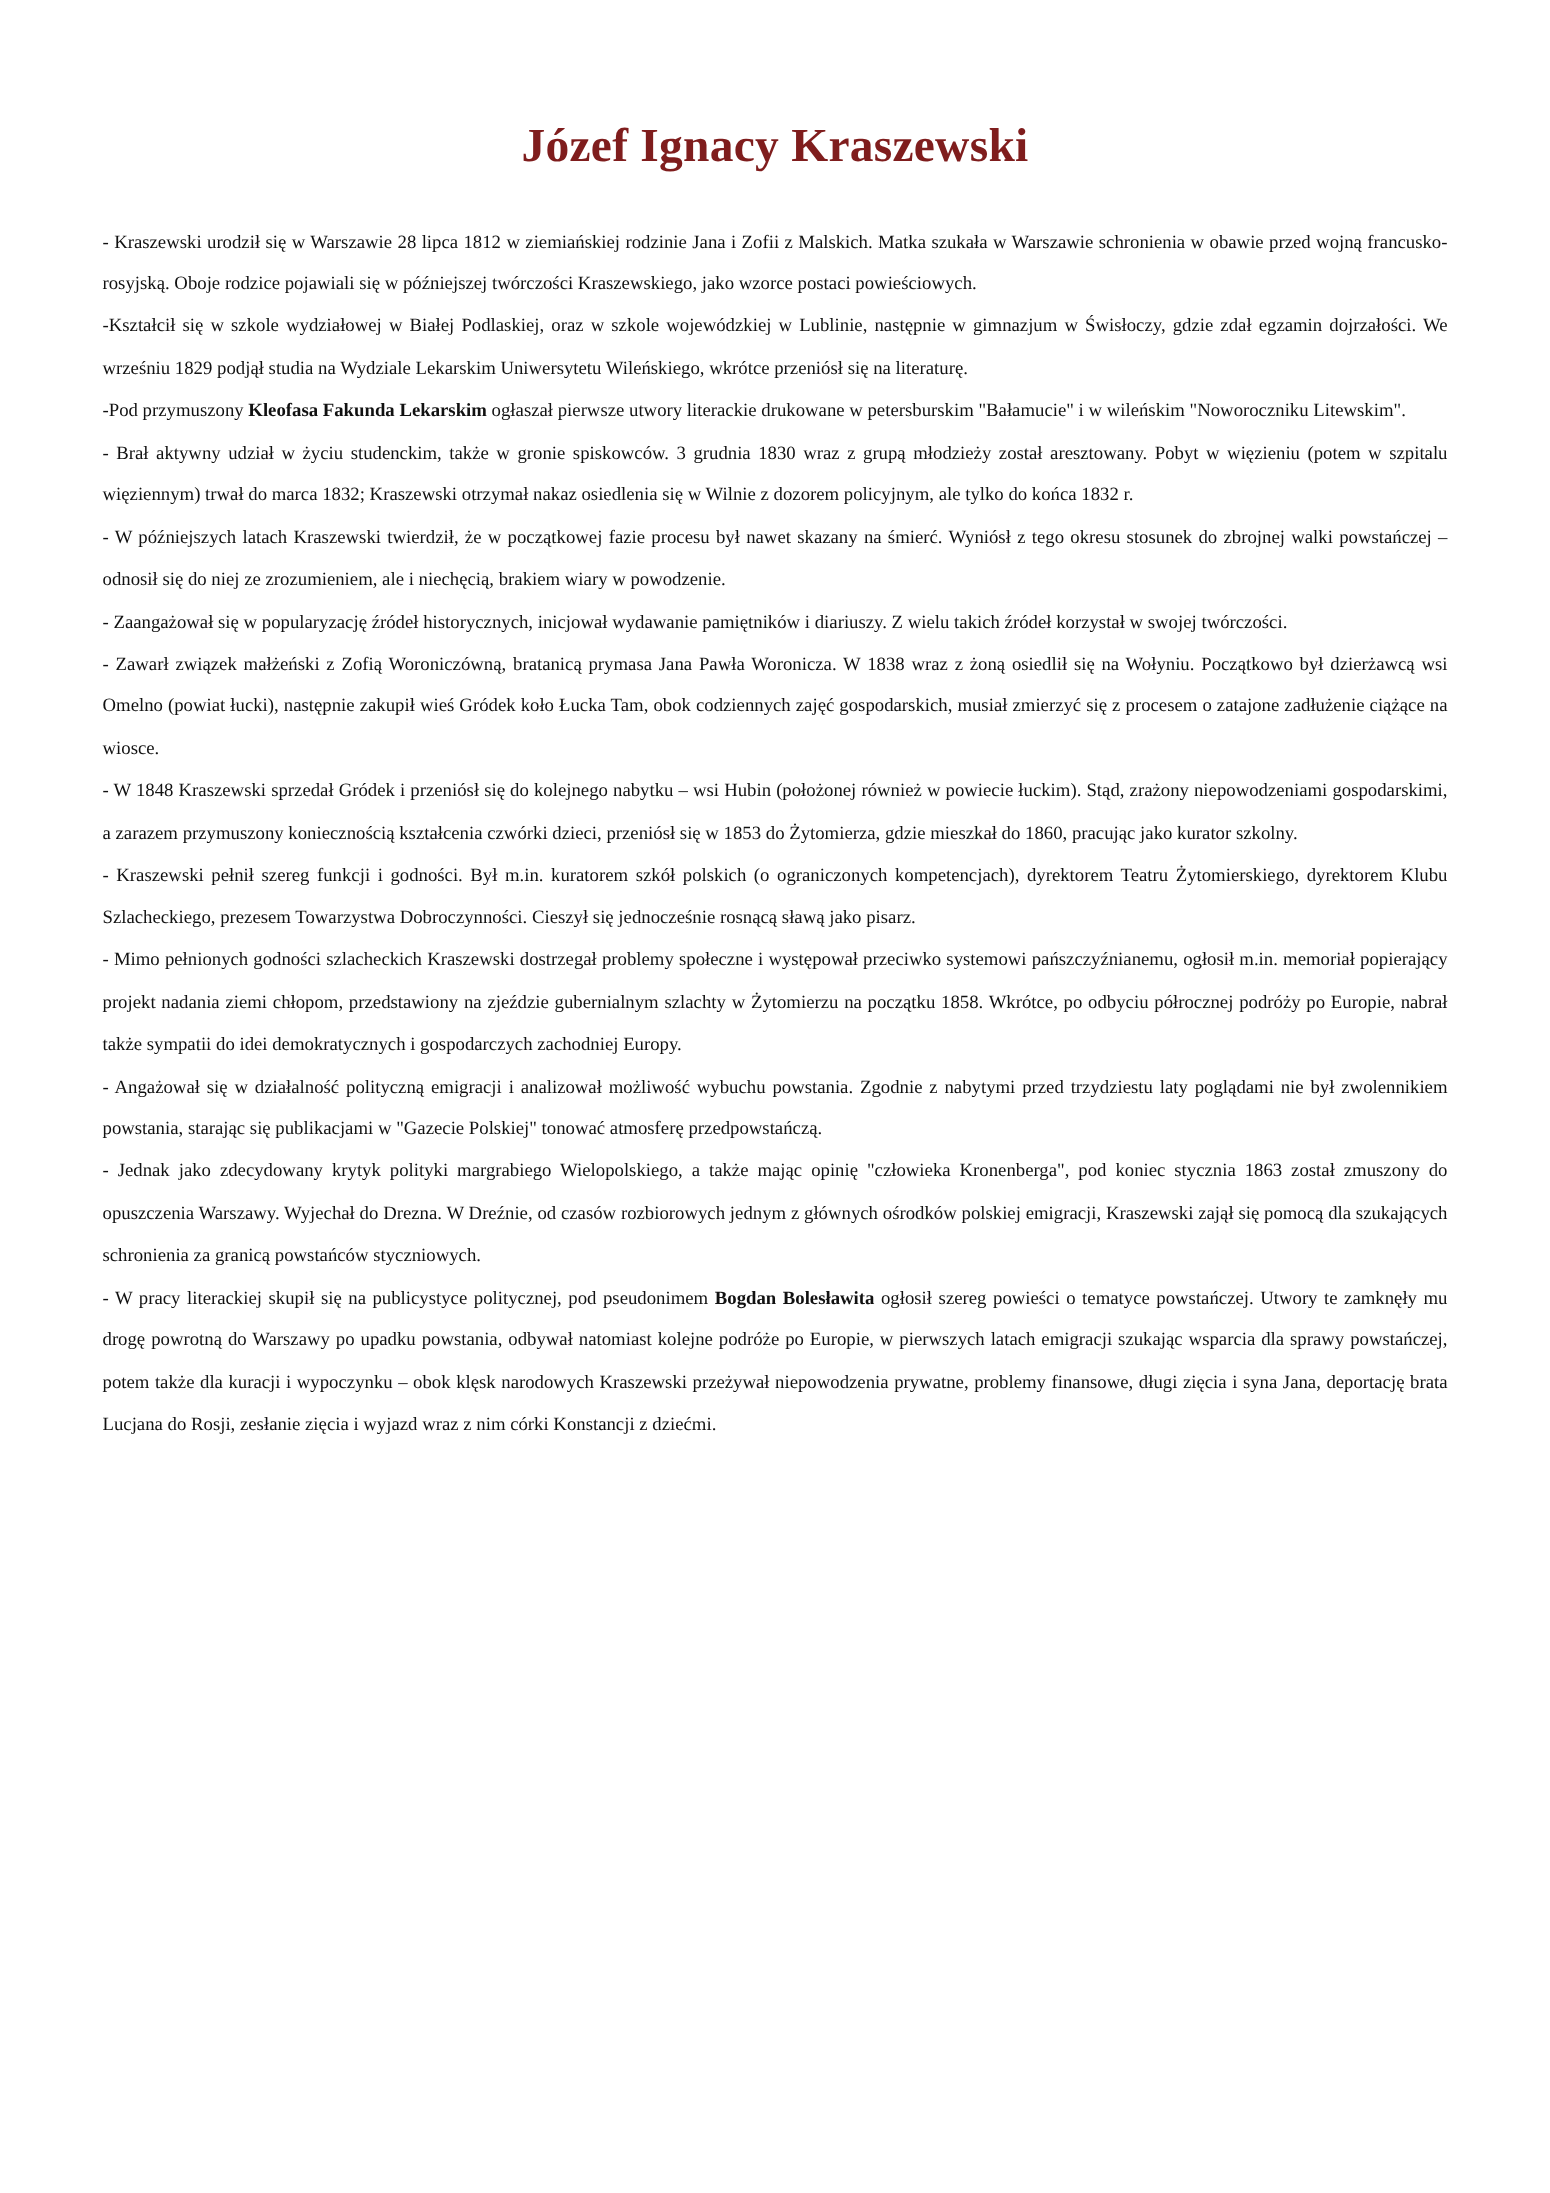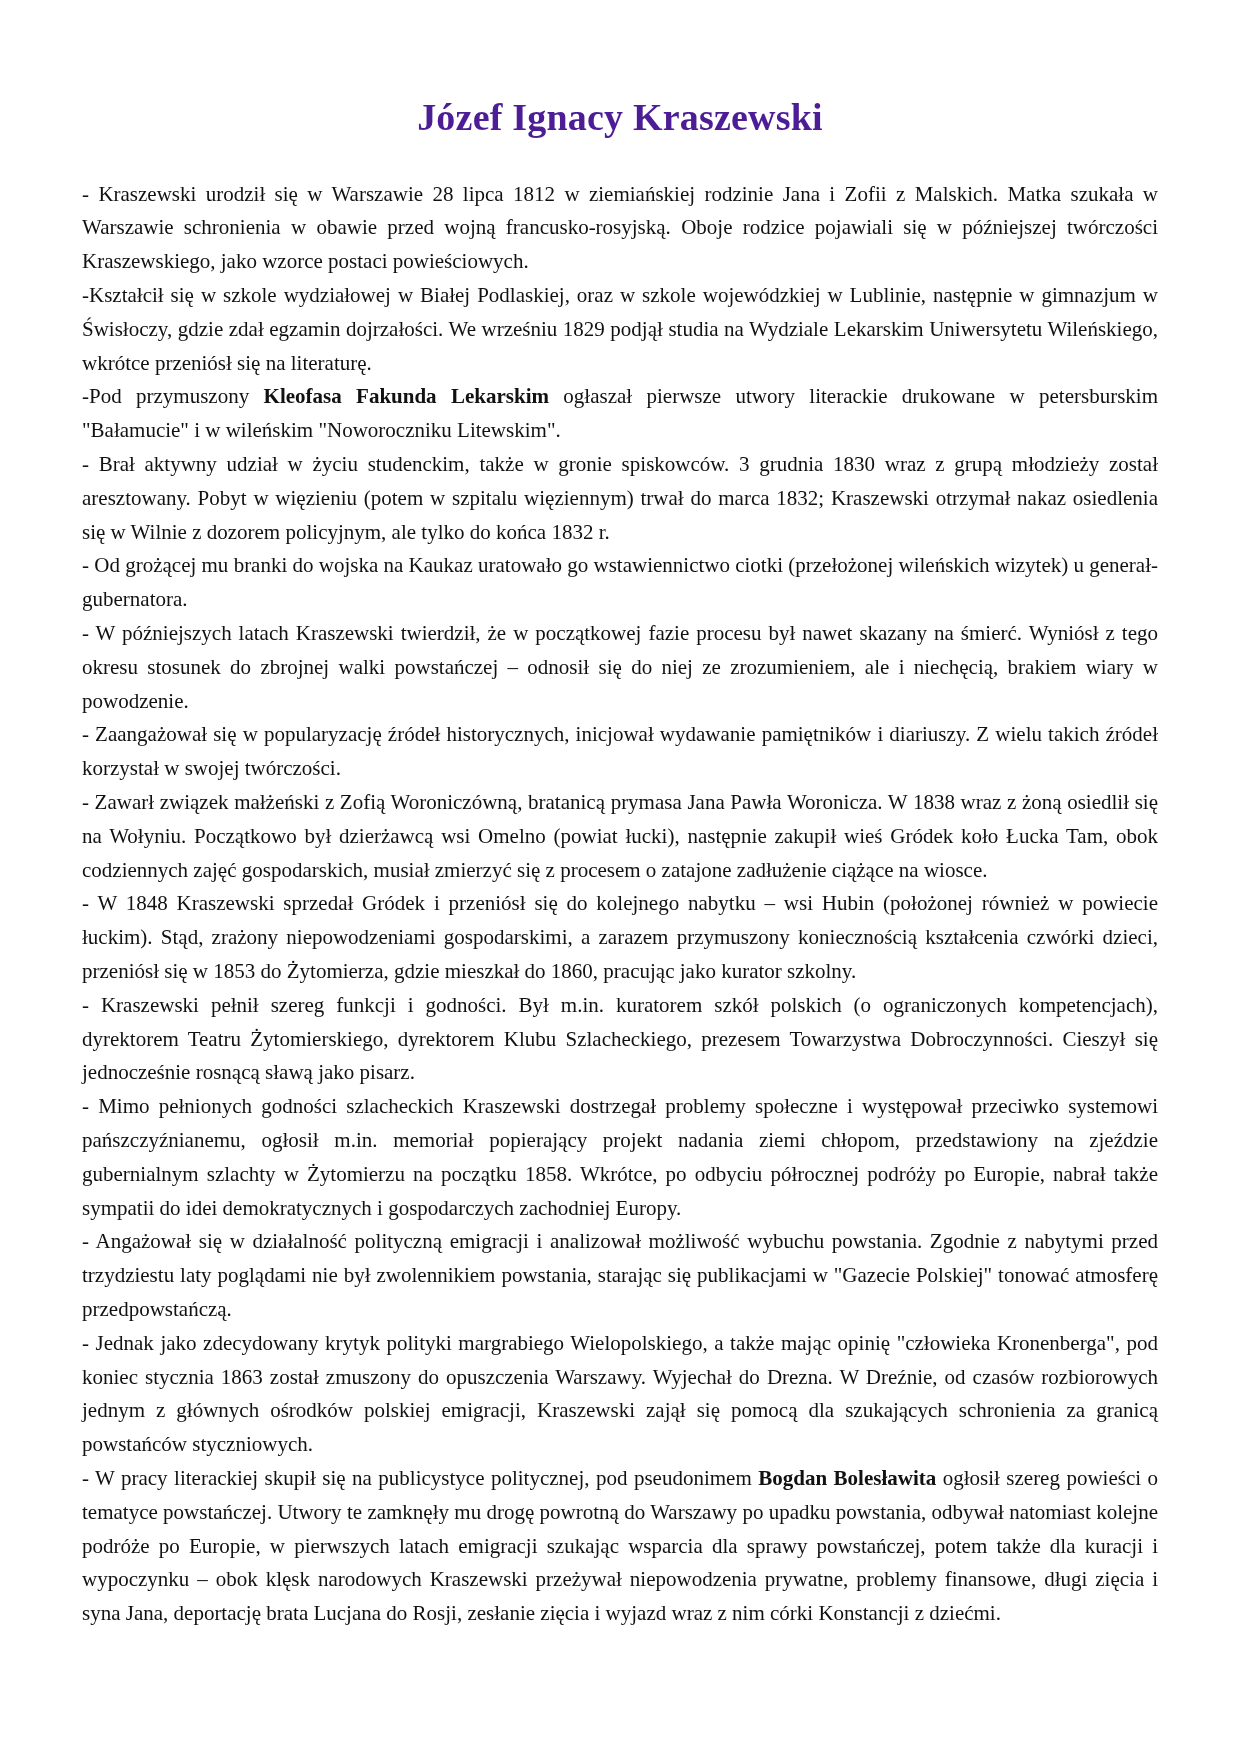--- a/index.html
+++ b/index.html
@@ -22,24 +22,24 @@
     background: #ffffff;
     position: relative;
   }
   .doc-title {
     text-align: center;
     font-weight: bold;
     font-size: 38px;
     line-height: 1.15;
     letter-spacing: 0.2px;
     margin: 0 0 38px 0;
-    color: #4c1d95;
+    color: #7f1d1d;
   }
   .body-block {
-    font-size: 21px;
+    font-size: 15px;
     line-height: 33.8px;
     text-align: justify;
     text-justify: inter-word;
     color: #111111;
     hyphens: none;
   }
   .para {
     margin: 0;
     text-align: justify;
     text-justify: inter-word;
@@ -56,21 +56,20 @@
 
 <div class="page">
 
   <h1 class="doc-title">Józef Ignacy Kraszewski</h1>
 
   <div class="body-block">
       <p class="para"><span>- Kraszewski urodził się w Warszawie 28 lipca 1812 w ziemiańskiej rodzinie Jana i Zofii z Malskich. Matka szukała w Warszawie schronienia w obawie przed wojną francusko-rosyjską. Oboje rodzice pojawiali się w późniejszej twórczości Kraszewskiego, jako wzorce postaci powieściowych.</span></p>
       <p class="para"><span>-Kształcił się w szkole wydziałowej w Białej Podlaskiej, oraz w szkole wojewódzkiej w Lublinie, następnie w gimnazjum w Świsłoczy, gdzie zdał egzamin dojrzałości. We wrześniu 1829 podjął studia na Wydziale Lekarskim Uniwersytetu Wileńskiego, wkrótce przeniósł się na literaturę.</span></p>
       <p class="para"><span>-Pod przymuszony </span><b class="strong">Kleofasa Fakunda Lekarskim</b><span> ogłaszał pierwsze utwory literackie drukowane w petersburskim "Bałamucie" i w wileńskim "Noworoczniku Litewskim".</span></p>
       <p class="para"><span>- Brał aktywny udział w życiu studenckim, także w gronie spiskowców. 3 grudnia 1830 wraz z grupą młodzieży został aresztowany. Pobyt w więzieniu (potem w szpitalu więziennym) trwał do marca 1832; Kraszewski otrzymał nakaz osiedlenia się w Wilnie z dozorem policyjnym, ale tylko do końca 1832 r.</span></p>
-      <p class="para"><span>- Od grożącej mu branki do wojska na Kaukaz uratowało go wstawiennictwo ciotki (przełożonej wileńskich wizytek) u generał-gubernatora.</span></p>
       <p class="para"><span>- W późniejszych latach Kraszewski twierdził, że w początkowej fazie procesu był nawet skazany na śmierć. Wyniósł z tego okresu stosunek do zbrojnej walki powstańczej – odnosił się do niej ze zrozumieniem, ale i niechęcią, brakiem wiary w powodzenie.</span></p>
       <p class="para"><span>- Zaangażował się w popularyzację źródeł historycznych, inicjował wydawanie pamiętników i diariuszy. Z wielu takich źródeł korzystał w swojej twórczości.</span></p>
       <p class="para"><span>- Zawarł związek małżeński z Zofią Woroniczówną, bratanicą prymasa Jana Pawła Woronicza. W 1838 wraz z żoną osiedlił się na Wołyniu. Początkowo był dzierżawcą wsi Omelno (powiat łucki), następnie zakupił wieś Gródek koło Łucka  Tam, obok codziennych zajęć gospodarskich, musiał zmierzyć się z procesem o zatajone zadłużenie ciążące na wiosce.</span></p>
       <p class="para"><span>- W 1848 Kraszewski sprzedał Gródek i przeniósł się do kolejnego nabytku – wsi Hubin (położonej również w powiecie łuckim). Stąd, zrażony niepowodzeniami gospodarskimi, a zarazem przymuszony koniecznością kształcenia czwórki dzieci, przeniósł się w 1853 do Żytomierza, gdzie mieszkał do 1860, pracując jako kurator szkolny.</span></p>
       <p class="para"><span>- Kraszewski pełnił szereg funkcji i godności. Był m.in. kuratorem szkół polskich (o ograniczonych kompetencjach), dyrektorem Teatru Żytomierskiego, dyrektorem Klubu Szlacheckiego, prezesem Towarzystwa Dobroczynności. Cieszył się jednocześnie rosnącą sławą jako pisarz.</span></p>
       <p class="para"><span>- Mimo pełnionych godności szlacheckich Kraszewski dostrzegał problemy społeczne i występował przeciwko systemowi pańszczyźnianemu, ogłosił m.in. memoriał popierający projekt nadania ziemi chłopom, przedstawiony na zjeździe gubernialnym szlachty w Żytomierzu na początku 1858. Wkrótce, po odbyciu półrocznej podróży po Europie, nabrał także sympatii do idei demokratycznych i gospodarczych zachodniej Europy.</span></p>
       <p class="para"><span>- Angażował się w działalność polityczną emigracji i analizował możliwość wybuchu powstania. Zgodnie z nabytymi przed trzydziestu laty poglądami nie był zwolennikiem powstania, starając się publikacjami w "Gazecie Polskiej" tonować atmosferę przedpowstańczą.</span></p>
       <p class="para"><span>- Jednak jako zdecydowany krytyk polityki margrabiego Wielopolskiego, a także mając opinię "człowieka Kronenberga", pod koniec stycznia 1863 został zmuszony do opuszczenia Warszawy. Wyjechał do Drezna. W Dreźnie, od czasów rozbiorowych jednym z głównych ośrodków polskiej emigracji, Kraszewski zajął się pomocą dla szukających schronienia za granicą powstańców styczniowych.</span></p>
       <p class="para"><span>- W pracy literackiej skupił się na publicystyce politycznej, pod pseudonimem </span><b class="strong">Bogdan Bolesławita</b><span> ogłosił szereg powieści o tematyce powstańczej. Utwory te zamknęły mu drogę powrotną do Warszawy po upadku powstania, odbywał natomiast kolejne podróże po Europie, w pierwszych latach emigracji szukając wsparcia dla sprawy powstańczej, potem także dla kuracji i wypoczynku – obok klęsk narodowych Kraszewski przeżywał niepowodzenia prywatne, problemy finansowe, długi zięcia i syna Jana, deportację brata Lucjana do Rosji, zesłanie zięcia i wyjazd wraz z nim córki Konstancji z dziećmi.</span></p>
     </div>

